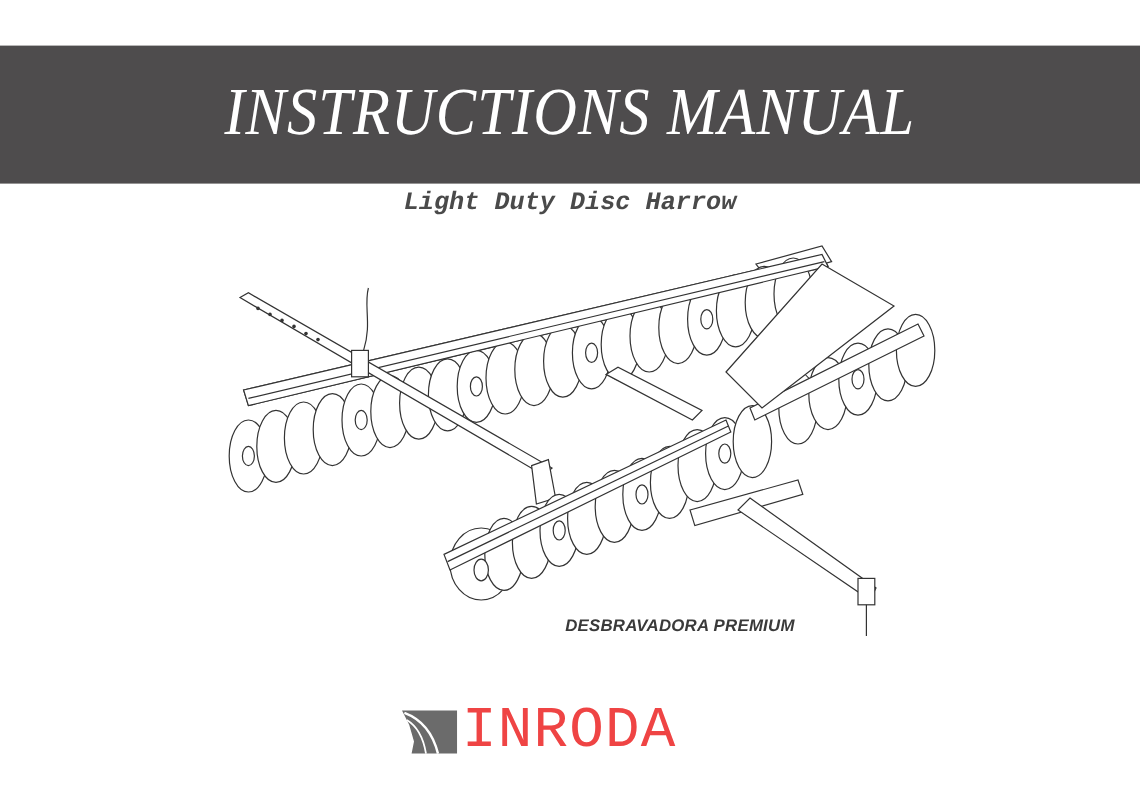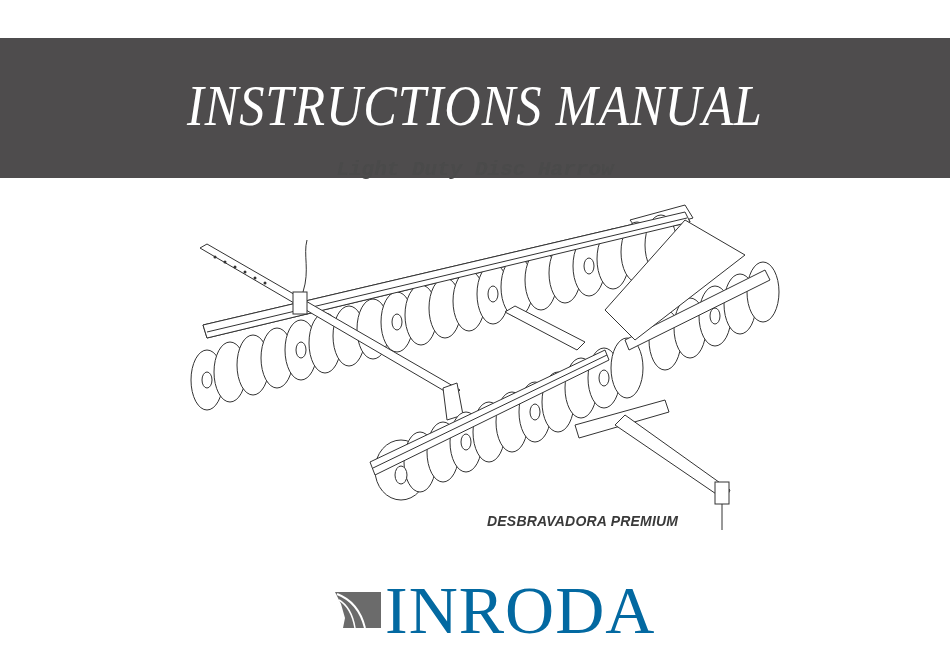--- a/index.html
+++ b/index.html
@@ -1,24 +1,24 @@
 <!DOCTYPE html>
 <html><head>
 <meta charset="utf-8">
 <style>
   html, body { margin:0; padding:0; background:#ffffff; }
   body { width:950px; height:671px; position:relative; overflow:hidden; font-family:"Liberation Sans", sans-serif; }
-  .banner { position:absolute; left:0; top:38px; width:950px; height:140px; background:#4e4c4d; display:flex; align-items:center; justify-content:center; }
+  .banner { position:absolute; left:0; top:38px; width:950px; height:115px; background:#4e4c4d; display:flex; align-items:center; justify-content:center; }
   .banner-title { color:#ffffff; font-family:"Liberation Serif", serif; font-style:italic; font-size:56px; letter-spacing:1px; transform:scaleX(0.9); white-space:nowrap; margin-top:-4px; }
   .subtitle { position:absolute; top:158px; left:0; width:950px; text-align:center; font-family:Liberation Mono, monospace; font-style:italic; font-weight:bold; font-size:21px; color:#4a4a4a; }
   .drawing { position:absolute; left:185px; top:200px; width:600px; height:345px; }
-  .model { position:absolute; left:471px; top:513px; font-family:"Liberation Sans", sans-serif; font-style:italic; font-weight:bold; font-size:14px; color:#3a3a3a; letter-spacing:0.2px;margin-left:16px; }
+  .model { position:absolute; left:471px; top:513px; font-family:"Liberation Sans", sans-serif; font-style:italic; font-weight:bold; font-size:14px; color:#3a3a3a; letter-spacing:0.2px; }
   .logo { position:absolute; left:335px; top:588px; height:44px; display:flex; align-items:center; }
   .logo-mark { width:46px; height:40px; margin-right:4px; }
-  .logo-text { font-family:Liberation Serif, serif; font-size:68px; color:#0369a1; letter-spacing:1px; line-height:44px; }
+  .logo-text { font-family:Liberation Mono, monospace; font-size:48px; color:#ef4444; letter-spacing:1px; line-height:44px; }
 </style>
 </head>
 <body>
 
 <div class="banner">
   <div class="banner-title">INSTRUCTIONS MANUAL</div>
 </div>
 
 <div class="subtitle">Light Duty Disc Harrow</div>
 

